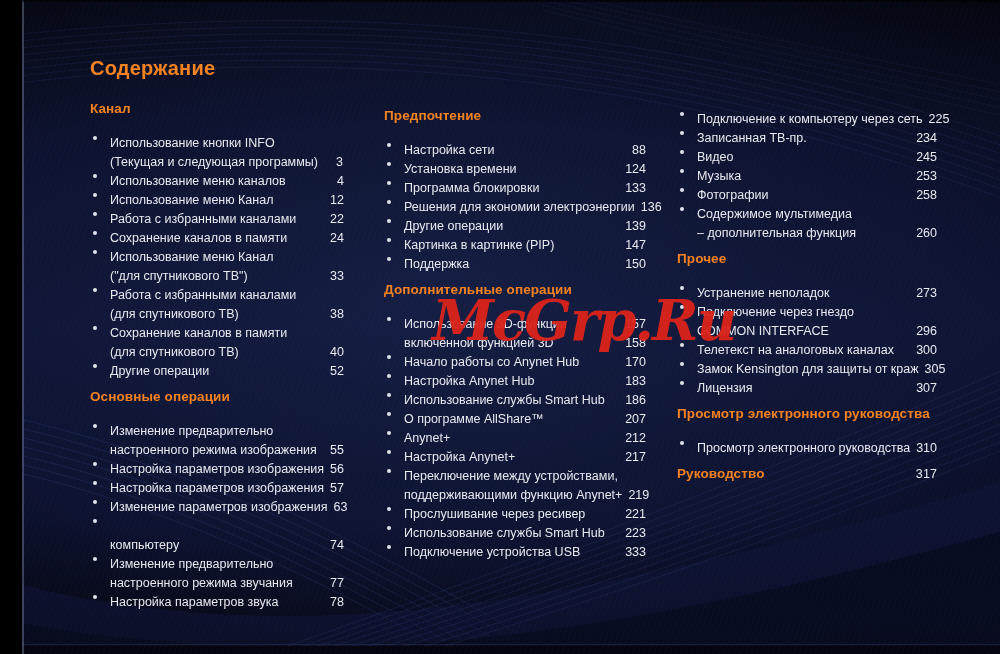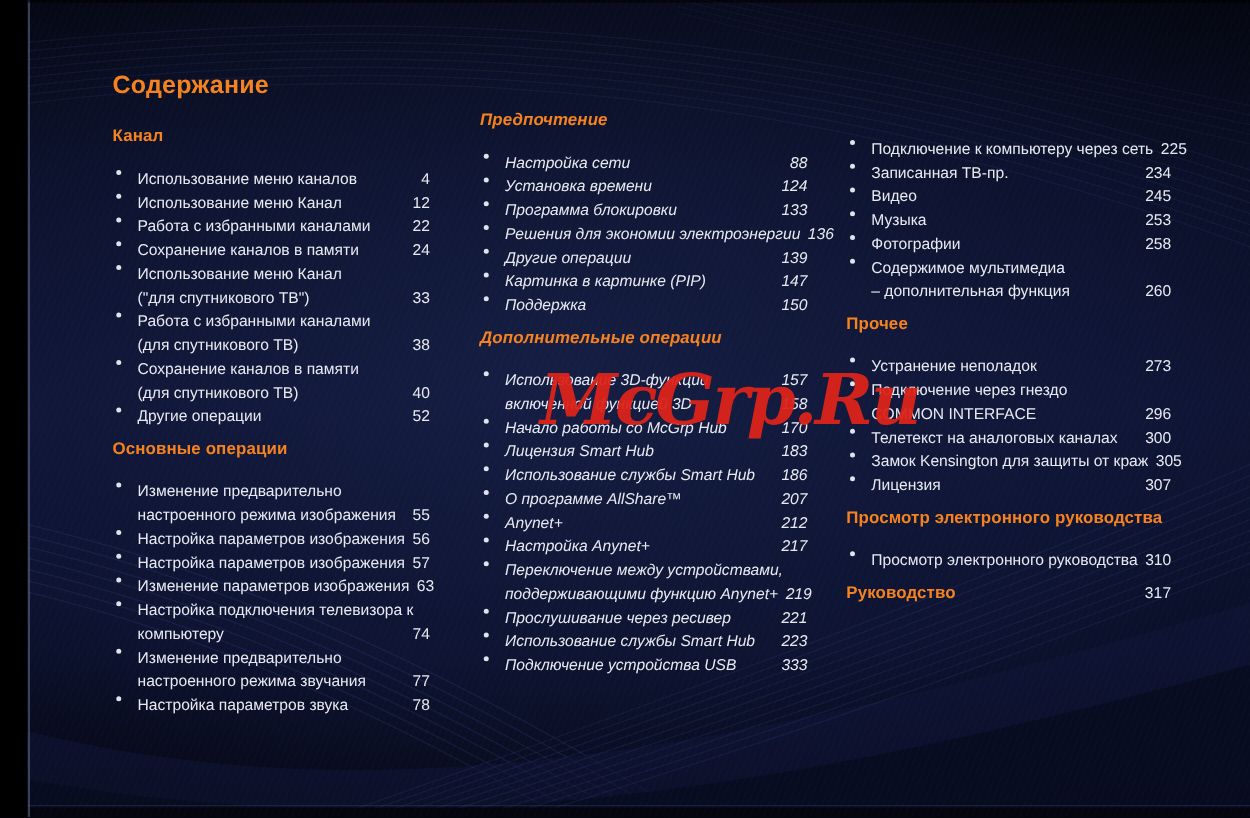--- a/index.html
+++ b/index.html
@@ -16,21 +16,21 @@
     background:repeating-linear-gradient(112deg, rgba(90,120,210,0.05) 0 1px, transparent 1px 5px);
     opacity:.55;
   }
   .title{
     position:absolute;left:68px;top:57px;margin:0;
     font-size:20px;font-weight:bold;color:var(--accent,#f58220);
     letter-spacing:.2px;
   }
   .toc-col{position:absolute;font-size:12.5px;color:var(--text,#e8eaf0);}
   .col1{left:68px;top:101px;width:254px;}
-  .col2{left:362px;top:88px;width:262px;font-style:italic;}
+  .col2{left:362px;top:108px;width:262px;}
   .col3{left:655px;top:104px;width:260px;}
   .section{margin-top:14px;}
   .section:first-child{margin-top:0;}
   .sec-header{
     display:flex;align-items:flex-end;
     color:var(--accent,#f58220);font-weight:bold;font-size:13.5px;
     line-height:16px;margin:0 0 11px 0;letter-spacing:.1px;
   }
   .sec-header .num{font-weight:normal;color:var(--text,#e8eaf0);font-size:12.5px;}
   .line{display:flex;align-items:baseline;line-height:19px;height:19px;white-space:nowrap;text-align:right;}
@@ -123,20 +123,33 @@
   <div class="toc-col col1">
       <div class="section">
         <div class="sec-header">
           <span class="sec-title">Канал</span>
         </div>
         <div class="item">
           <div class="line">
             <span class="gutter">
               <span class="dot"></span>
             </span>
+            <span class="txt">Использование кнопки INFO</span>
+          </div>
+          <div class="line">
+            <span class="gutter"></span>
+            <span class="txt">(Текущая и следующая программы)</span>
+            <span class="num inline">3</span>
+          </div>
+        </div>
+        <div class="item">
+          <div class="line">
+            <span class="gutter">
+              <span class="dot"></span>
+            </span>
             <span class="txt">Использование меню каналов</span>
             <span class="num">4</span>
           </div>
         </div>
         <div class="item">
           <div class="line">
             <span class="gutter">
               <span class="dot"></span>
             </span>
             <span class="txt">Использование меню Канал</span>
@@ -252,21 +265,20 @@
             </span>
             <span class="txt">Изменение параметров изображения</span>
             <span class="num">63</span>
           </div>
         </div>
         <div class="item">
           <div class="line">
             <span class="gutter">
               <span class="dot"></span>
             </span>
-            <span class="txt">Настройка подключения телевизора к</span>
           </div>
           <div class="line">
             <span class="gutter"></span>
             <span class="txt">компьютеру</span>
             <span class="num">74</span>
           </div>
         </div>
         <div class="item">
           <div class="line">
             <span class="gutter">
@@ -378,30 +390,30 @@
             <span class="gutter"></span>
             <span class="txt">включенной функцией 3D</span>
             <span class="num">158</span>
           </div>
         </div>
         <div class="item">
           <div class="line">
             <span class="gutter">
               <span class="dot"></span>
             </span>
-            <span class="txt">Начало работы со McGrp Hub</span>
+            <span class="txt">Начало работы со Anynet Hub</span>
             <span class="num">170</span>
           </div>
         </div>
         <div class="item">
           <div class="line">
             <span class="gutter">
               <span class="dot"></span>
             </span>
-            <span class="txt">Лицензия Smart Hub</span>
+            <span class="txt">Настройка Anynet Hub</span>
             <span class="num">183</span>
           </div>
         </div>
         <div class="item">
           <div class="line">
             <span class="gutter">
               <span class="dot"></span>
             </span>
             <span class="txt">Использование службы Smart Hub</span>
             <span class="num">186</span>

